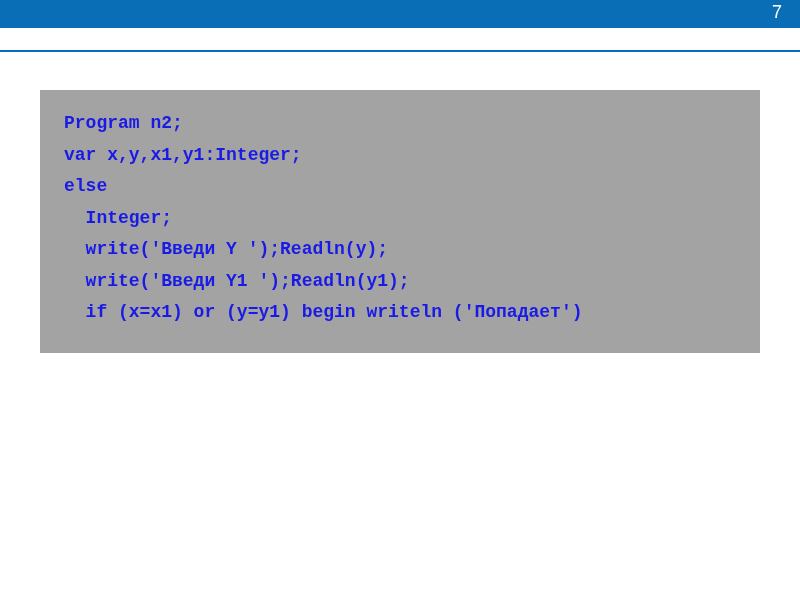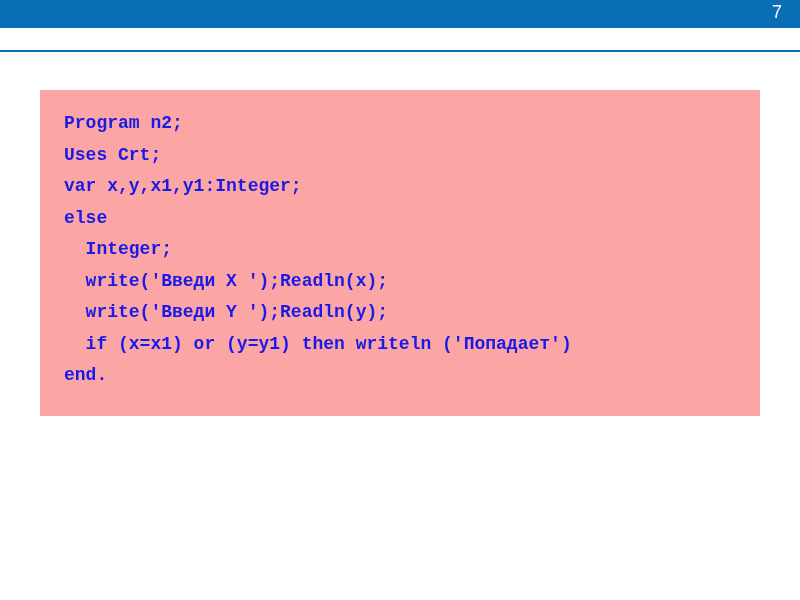--- a/index.html
+++ b/index.html
@@ -26,42 +26,40 @@
     font-size: 18px;
   }
   .topbar-sub {
     width: 100%;
     height: 22px;
     background: #ffffff;
     border-bottom: 2px solid #0a6eb6;
   }
   .code-block {
     margin: 38px 40px 0 40px;
-    background: #fca5a5;
+    background: #a3a3a3;
     padding: 18px 24px 24px 24px;
     color: #1a1ae6;
     font-size: 18px;
     line-height: 1.75;
     font-weight: bold;
   }
   .code-line {
     white-space: pre;
   }
 </style>
 </head>
 <body>
 
 <div class="topbar">
   <span class="page-num">7</span>
 </div>
 <div class="topbar-sub"></div>
 
 <div class="code-block">
   <div class="code-line">Program n2;</div>
-  <div class="code-line">Uses Crt;</div>
   <div class="code-line">var x,y,x1,y1:Integer;</div>
   <div class="code-line">else</div>
   <div class="code-line">  Integer;</div>
-  <div class="code-line">  write('Введи X ');Readln(x);</div>
   <div class="code-line">  write('Введи Y ');Readln(y);</div>
-  <div class="code-line">  if (x=x1) or (y=y1) then writeln ('Попадает')</div>
-  <div class="code-line">end.</div>
+  <div class="code-line">  write('Введи Y1 ');Readln(y1);</div>
+  <div class="code-line">  if (x=x1) or (y=y1) begin writeln ('Попадает')</div>
 </div>
 
 </body></html>

